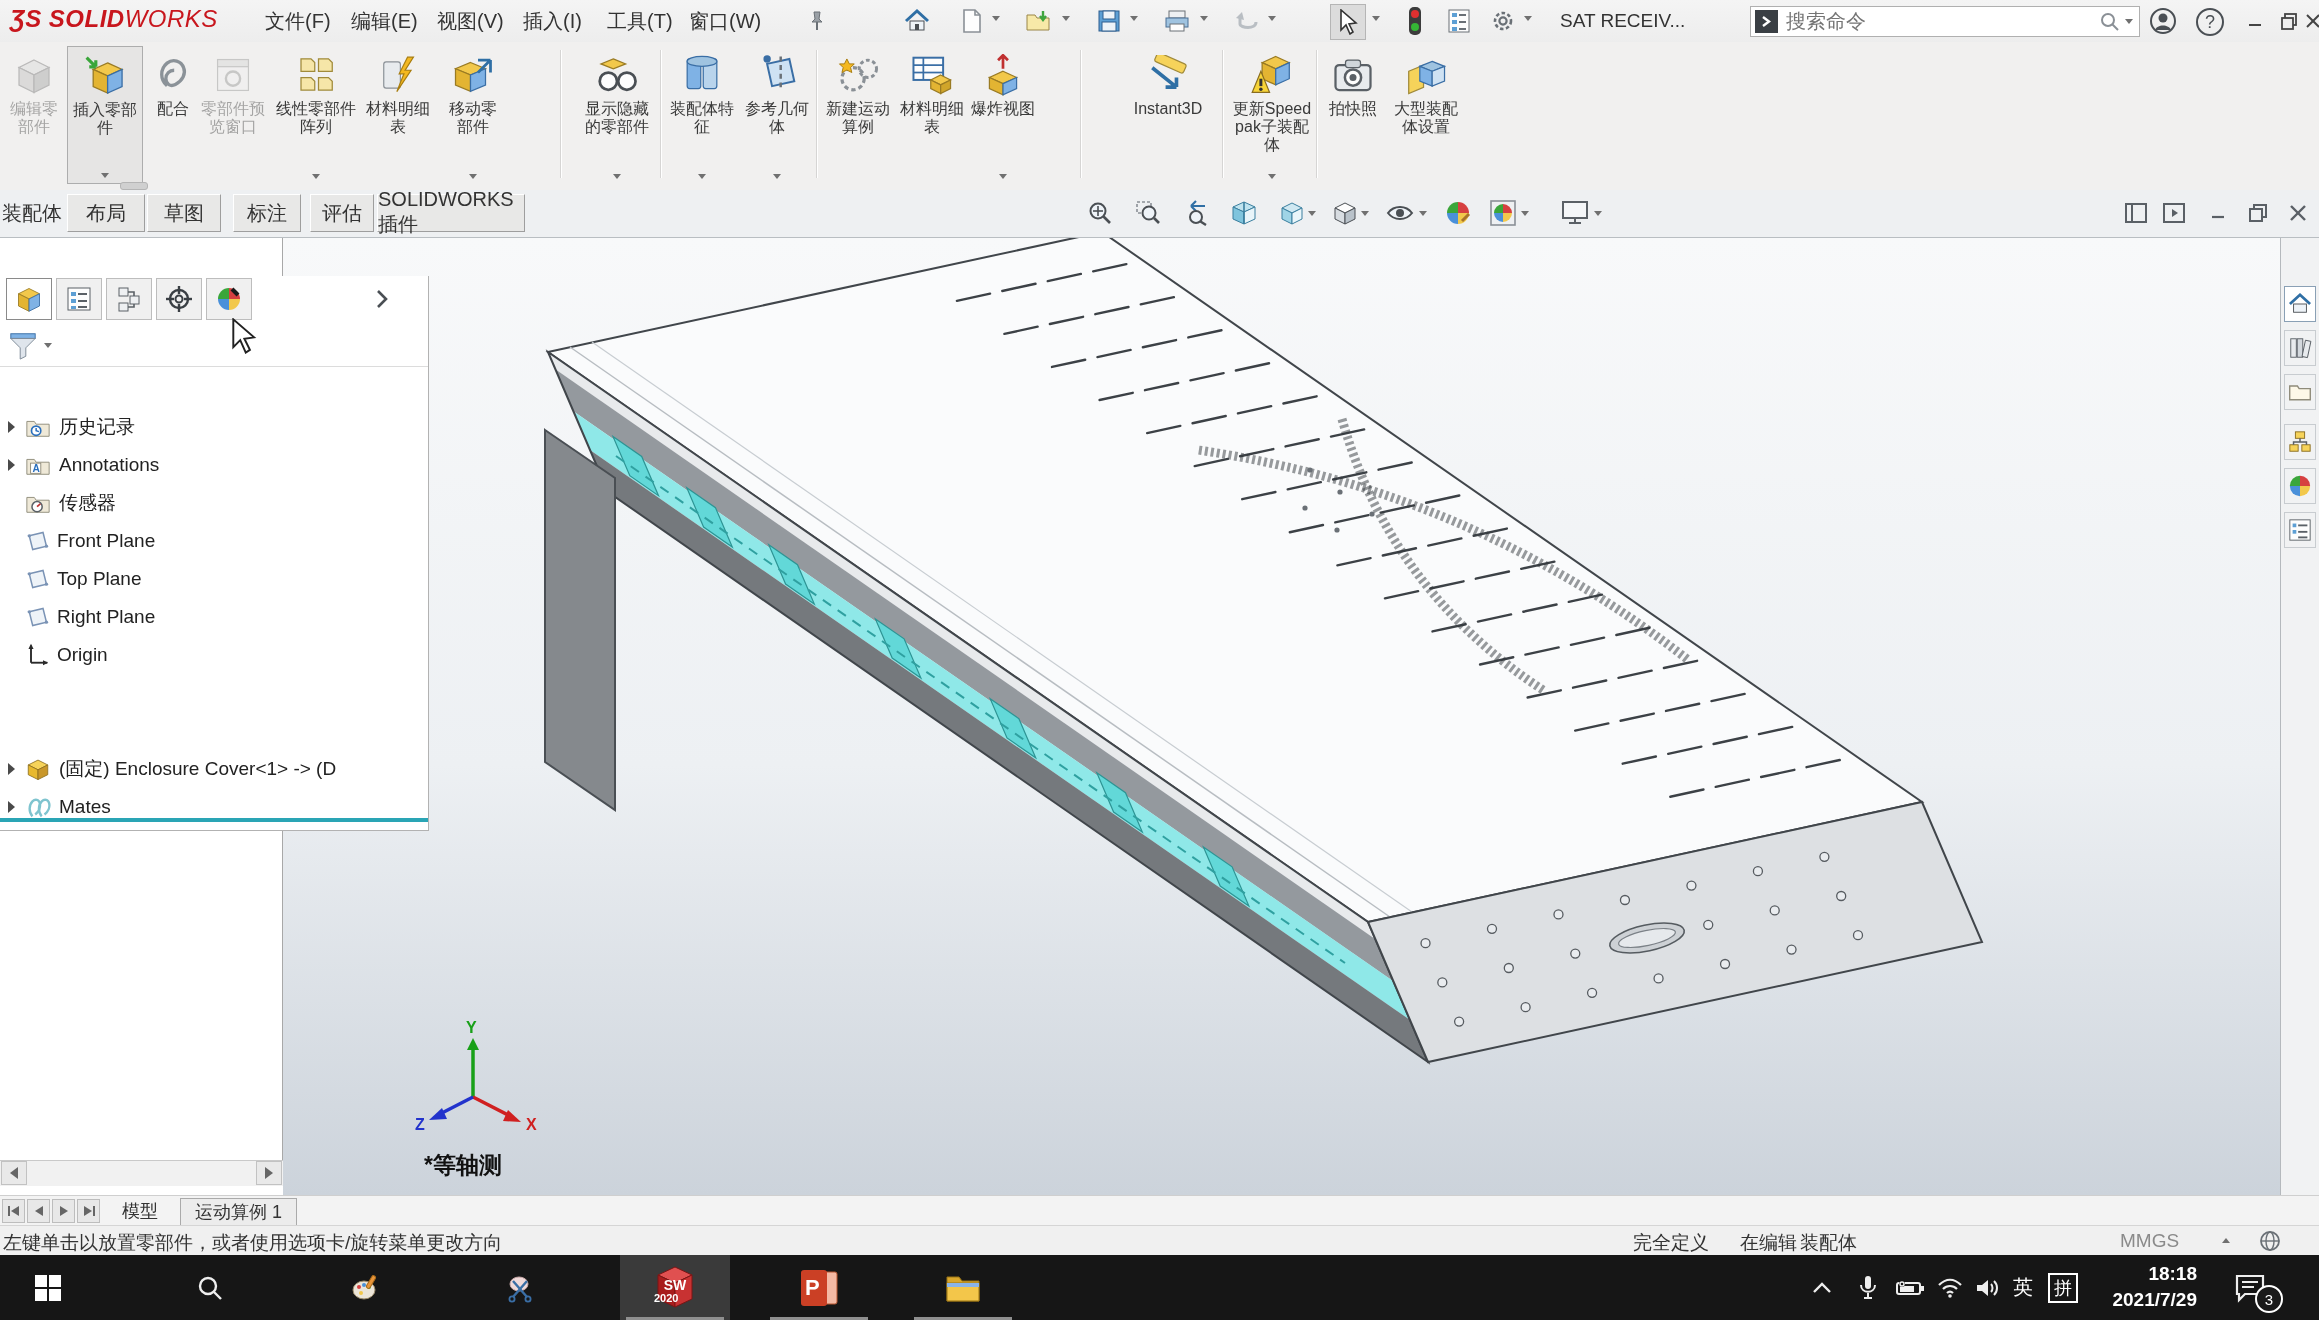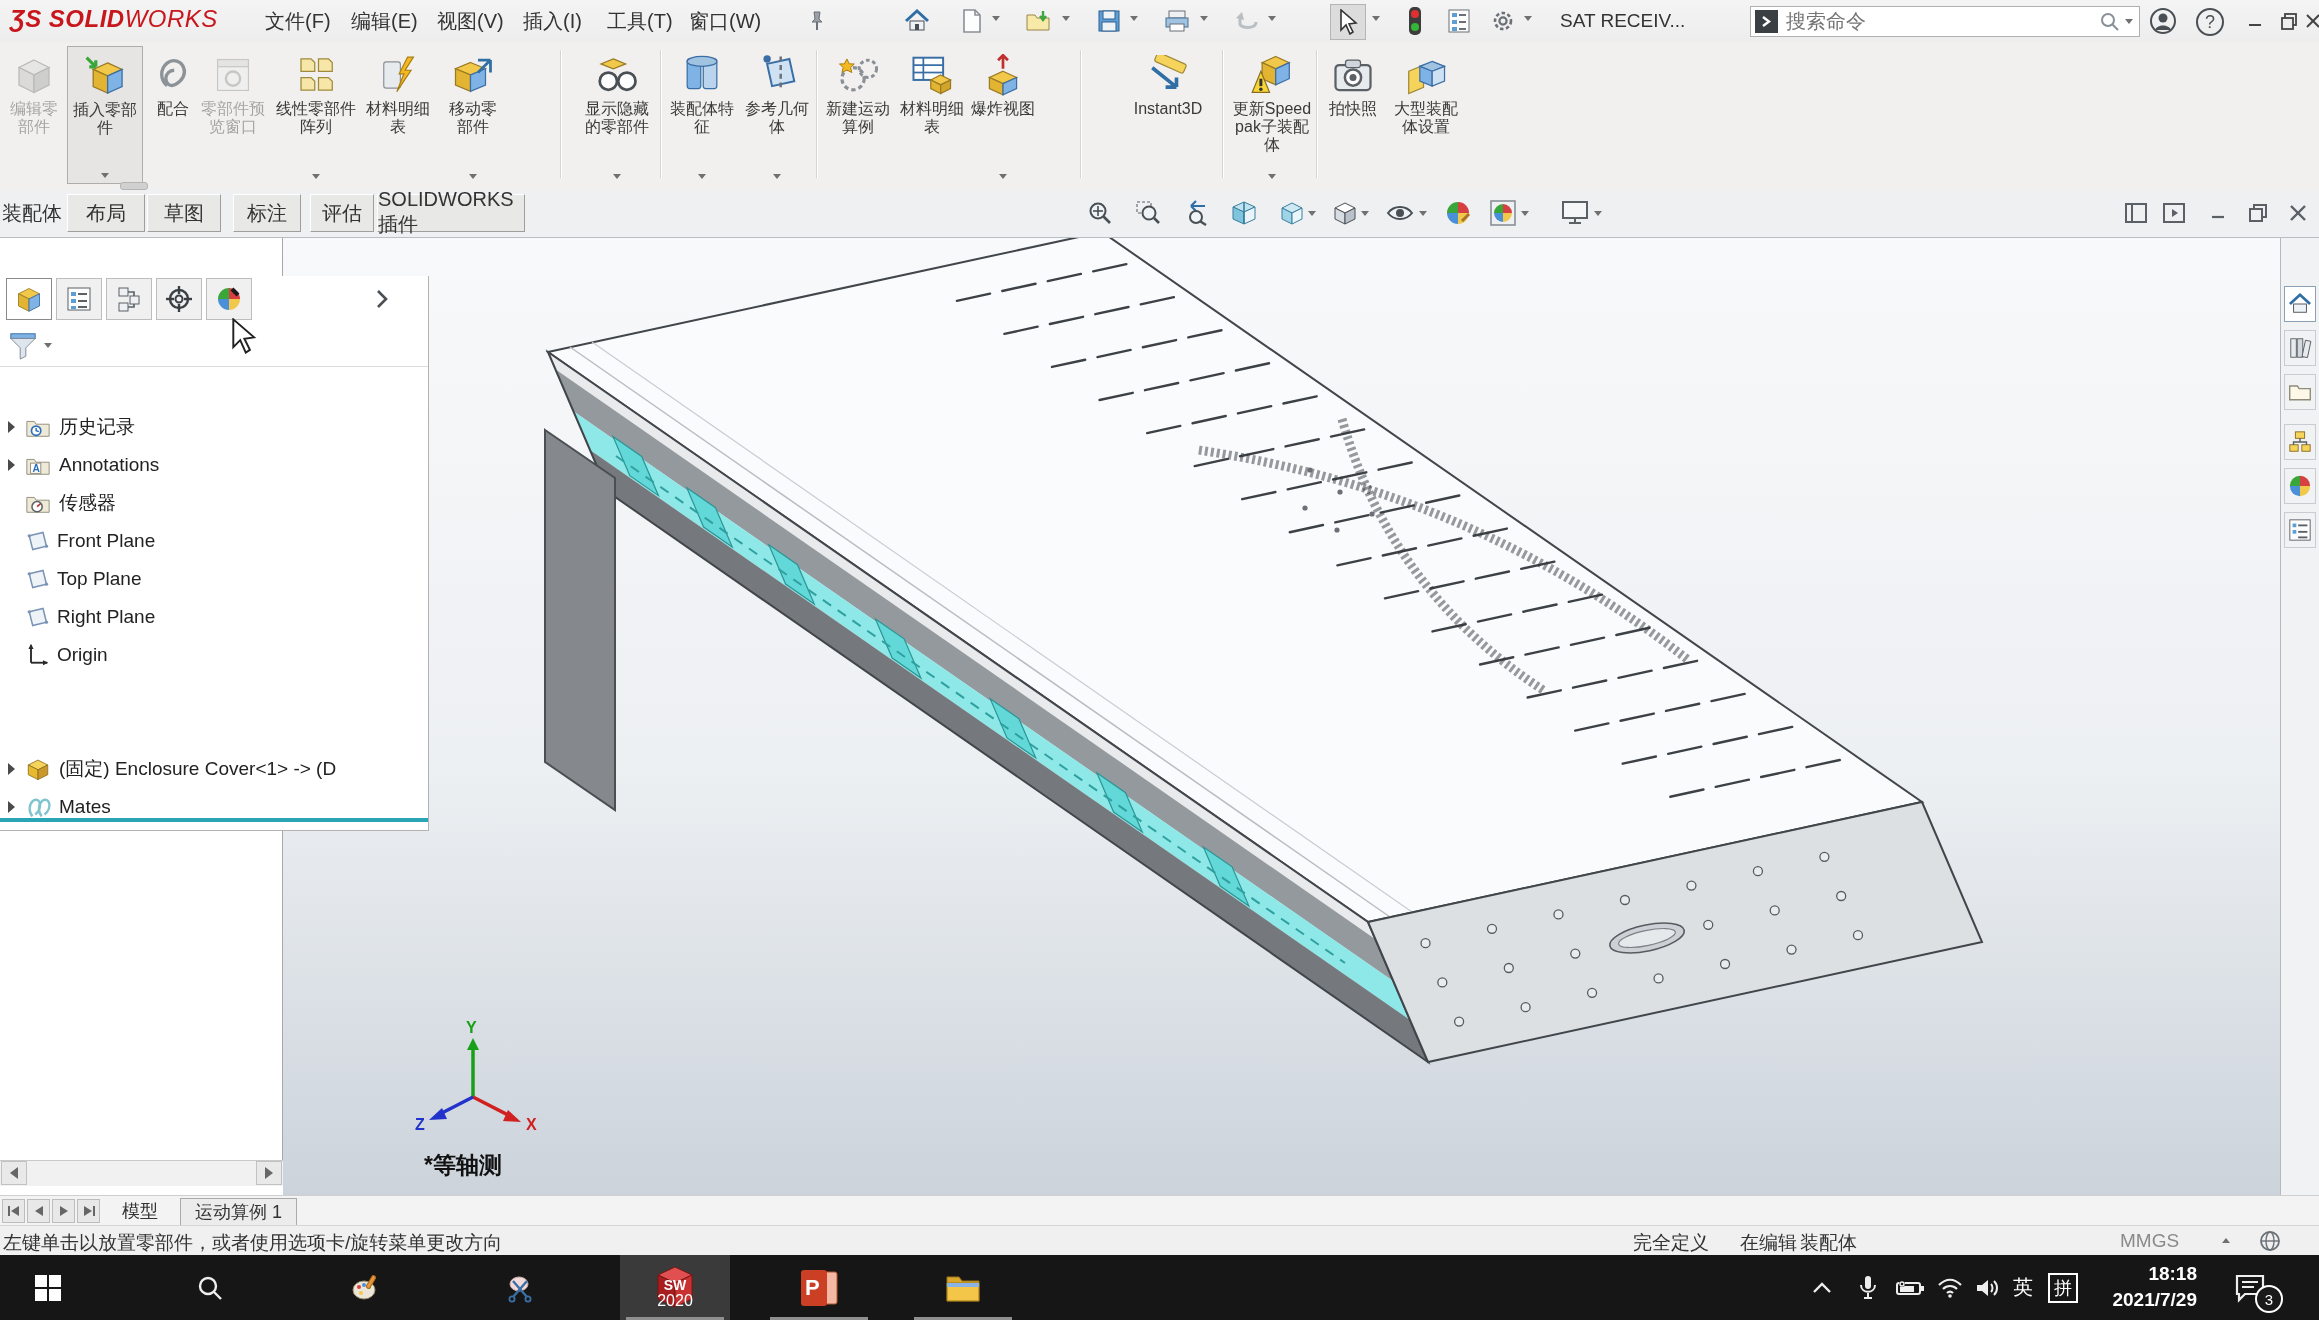--- a/index.html
+++ b/index.html
@@ -983,21 +983,21 @@
         </svg>
     </div>
     <div class="tbtile fg open" style="left:620px;width:110px">
       <div style="position:relative;width:42px;height:46px">
         <svg width="42" height="46" viewBox="0 0 42 46">
             <polygon points="21,2 38,10 21,18 4,10" fill="#e05050" stroke="#7a1515"></polygon>
             <polygon points="4,10 21,18 21,42 4,34" fill="#a81d1d" stroke="#7a1515"></polygon>
             <polygon points="38,10 21,18 21,42 38,34" fill="#c83232" stroke="#7a1515"></polygon>
           </svg>
         <span style="position:absolute;left:0;top:12px;width:42px;text-align:center;color:#fff;font-weight:bold;font-size:14px">SW</span>
-        <span style="position:absolute;left:0;top:27px;width:42px;text-align:center;color:#fff;font-weight:normal;font-size:16px">2020</span>
+        <span style="position:absolute;left:0;top:27px;width:42px;text-align:left;color:#fff;font-weight:bold;font-size:11px">2020</span>
       </div>
     </div>
     <div class="tbtile open" style="left:764px;width:110px">
       <div style="position:relative;width:40px;height:40px">
         <svg width="40" height="40" viewBox="0 0 40 40">
             <rect x="14" y="4" width="24" height="32" rx="2" fill="#f3b9a4" stroke="#b5542e"></rect>
             <rect x="2" y="2" width="26" height="36" rx="3" fill="#cb4025"></rect>
           </svg>
         <span style="position:absolute;left:6px;top:7px;color:#fff;font-weight:bold;font-size:22px">P</span>
       </div>

